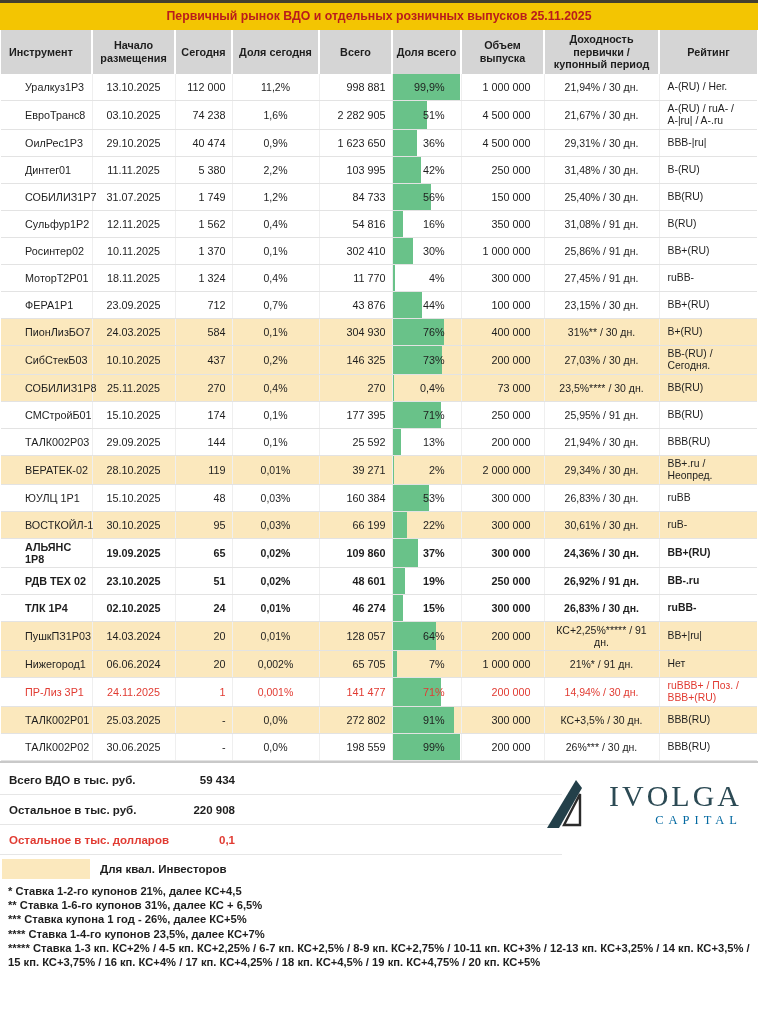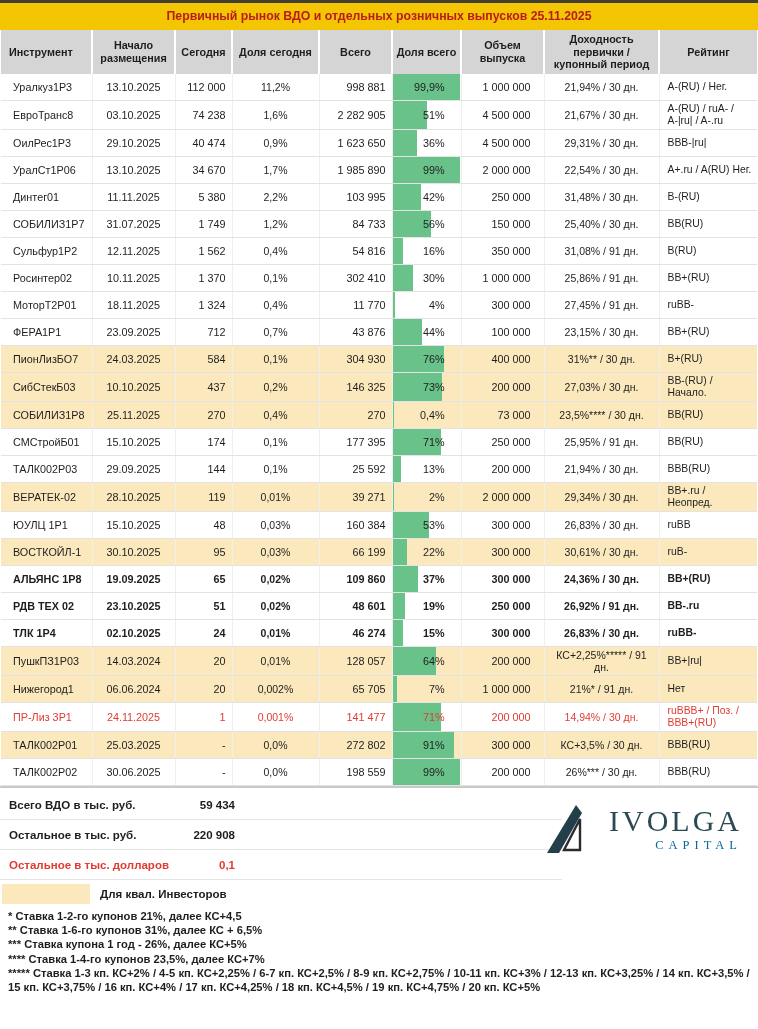--- a/index.html
+++ b/index.html
@@ -28,21 +28,21 @@
   }
   thead th:first-child{border-left:none;text-align:left;padding-left:8px;}
   tbody td{
     border-bottom:1px solid #e3e3e3;border-right:1px solid #efefef;
     font-size:10.8px;height:27px;padding:2px 4px;vertical-align:middle;
   }
   tbody td:last-child{border-right:none;}
   tbody tr.hl td{background:var(--row-highlight);}
   tbody tr.b td{font-weight:bold;}
   tbody tr.red td{color:var(--alert-red);}
-  .c-inst{padding-left:12px;}
+  .c-inst{padding-left:24px;}
   .c-date{text-align:center;}
   .c-num{text-align:right;padding-right:6px;}
   .c-ctr{text-align:center;font-size:10.5px;}
   .c-vol{padding-right:13px;}
   .c-rating{font-size:10.4px;line-height:12px;white-space:pre-line;padding-left:8px;}
   .bar-cell{position:relative;padding:0;}
   .bar{position:absolute;left:0;top:0;bottom:0;background:var(--bar-green);}
   .bar-label{
     position:absolute;right:16px;top:50%;transform:translateY(-50%);
     font-size:10.8px;z-index:2;
@@ -148,34 +148,20 @@
           <td class="c-num">1 623 650</td>
           <td class="bar-cell">
             <div class="bar" style="width: 36%;"></div>
             <span class="bar-label">36%</span>
           </td>
           <td class="c-num c-vol">4 500 000</td>
           <td class="c-ctr">29,31% / 30 дн.</td>
           <td class="c-rating">BBB-|ru|</td>
         </tr>
         <tr class="">
-          <td class="c-inst">УралСт1Р06</td>
-          <td class="c-date">13.10.2025</td>
-          <td class="c-num">34 670</td>
-          <td class="c-ctr">1,7%</td>
-          <td class="c-num">1 985 890</td>
-          <td class="bar-cell">
-            <div class="bar" style="width: 99%;"></div>
-            <span class="bar-label">99%</span>
-          </td>
-          <td class="c-num c-vol">2 000 000</td>
-          <td class="c-ctr">22,54% / 30 дн.</td>
-          <td class="c-rating">A+.ru / A(RU) Нег.</td>
-        </tr>
-        <tr class="">
           <td class="c-inst">Динтег01</td>
           <td class="c-date">11.11.2025</td>
           <td class="c-num">5 380</td>
           <td class="c-ctr">2,2%</td>
           <td class="c-num">103 995</td>
           <td class="bar-cell">
             <div class="bar" style="width: 42%;"></div>
             <span class="bar-label">42%</span>
           </td>
           <td class="c-num c-vol">250 000</td>
@@ -271,21 +257,21 @@
           <td class="c-date">10.10.2025</td>
           <td class="c-num">437</td>
           <td class="c-ctr">0,2%</td>
           <td class="c-num">146 325</td>
           <td class="bar-cell">
             <div class="bar" style="width: 73%;"></div>
             <span class="bar-label">73%</span>
           </td>
           <td class="c-num c-vol">200 000</td>
           <td class="c-ctr">27,03% / 30 дн.</td>
-          <td class="c-rating">BB-(RU) / Начало.</td>
+          <td class="c-rating">BB-(RU) / Сегодня.</td>
         </tr>
         <tr class="hl ">
           <td class="c-inst">СОБИЛИЗ1Р8</td>
           <td class="c-date">25.11.2025</td>
           <td class="c-num">270</td>
           <td class="c-ctr">0,4%</td>
           <td class="c-num">270</td>
           <td class="bar-cell">
             <div class="bar" style="width: 0.4%;"></div>
             <span class="bar-label">0,4%</span>

